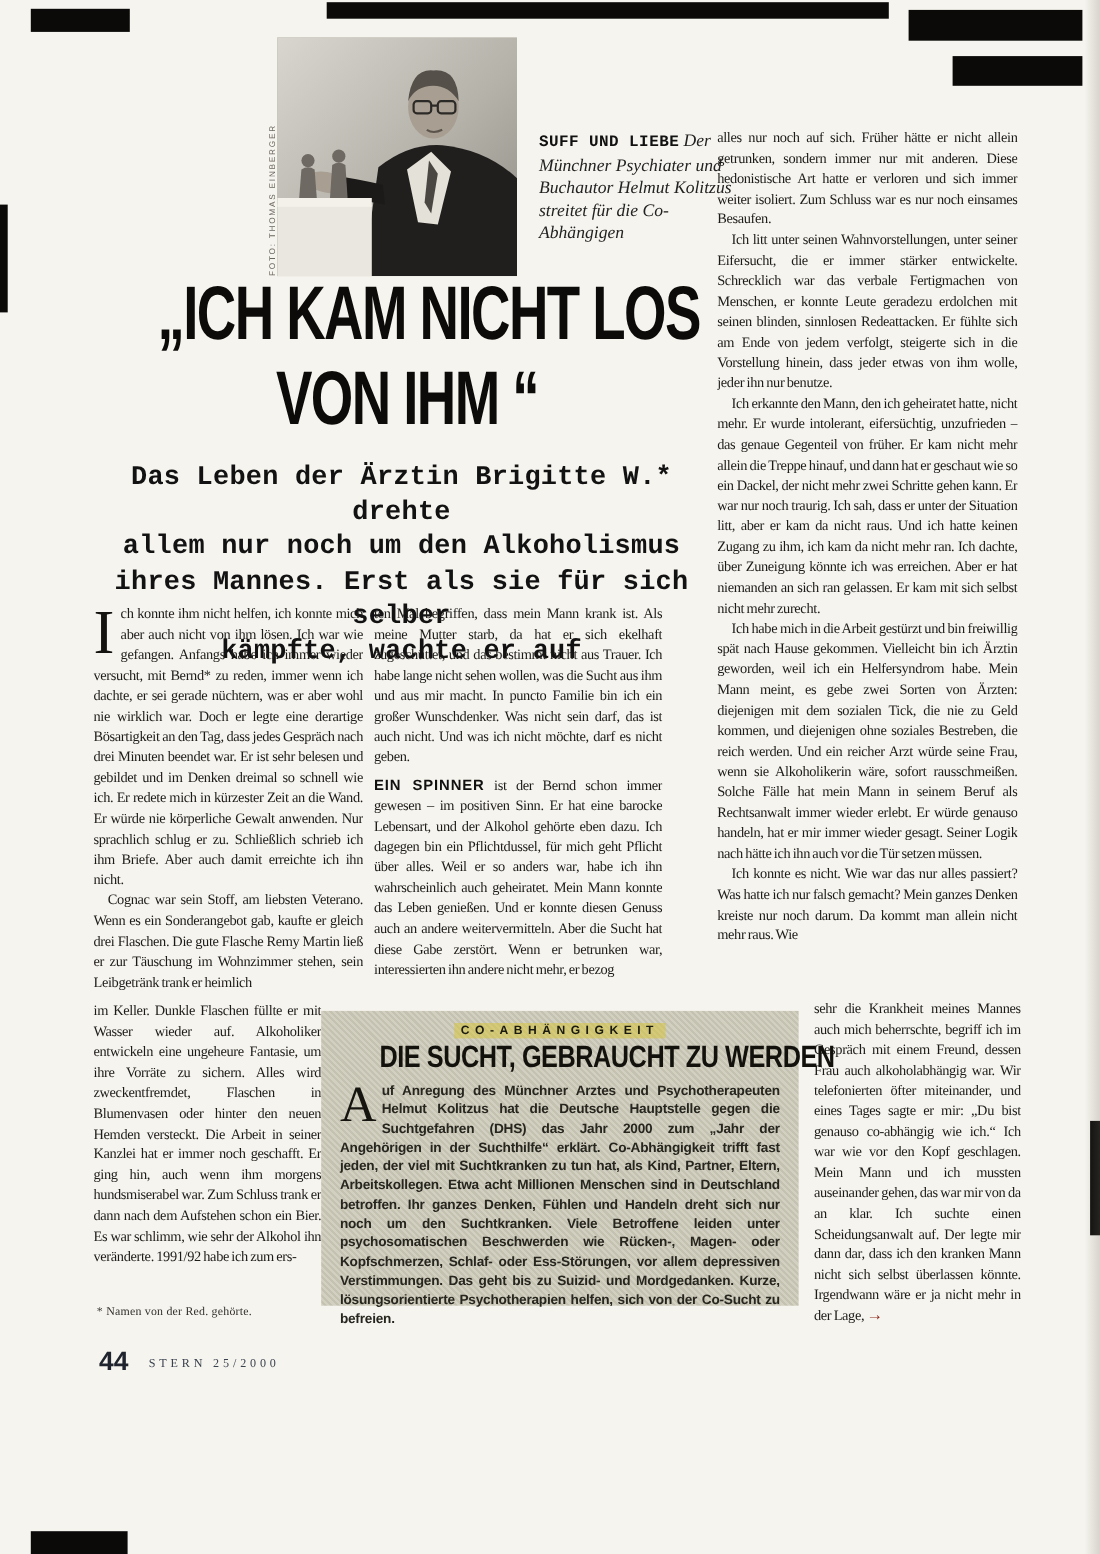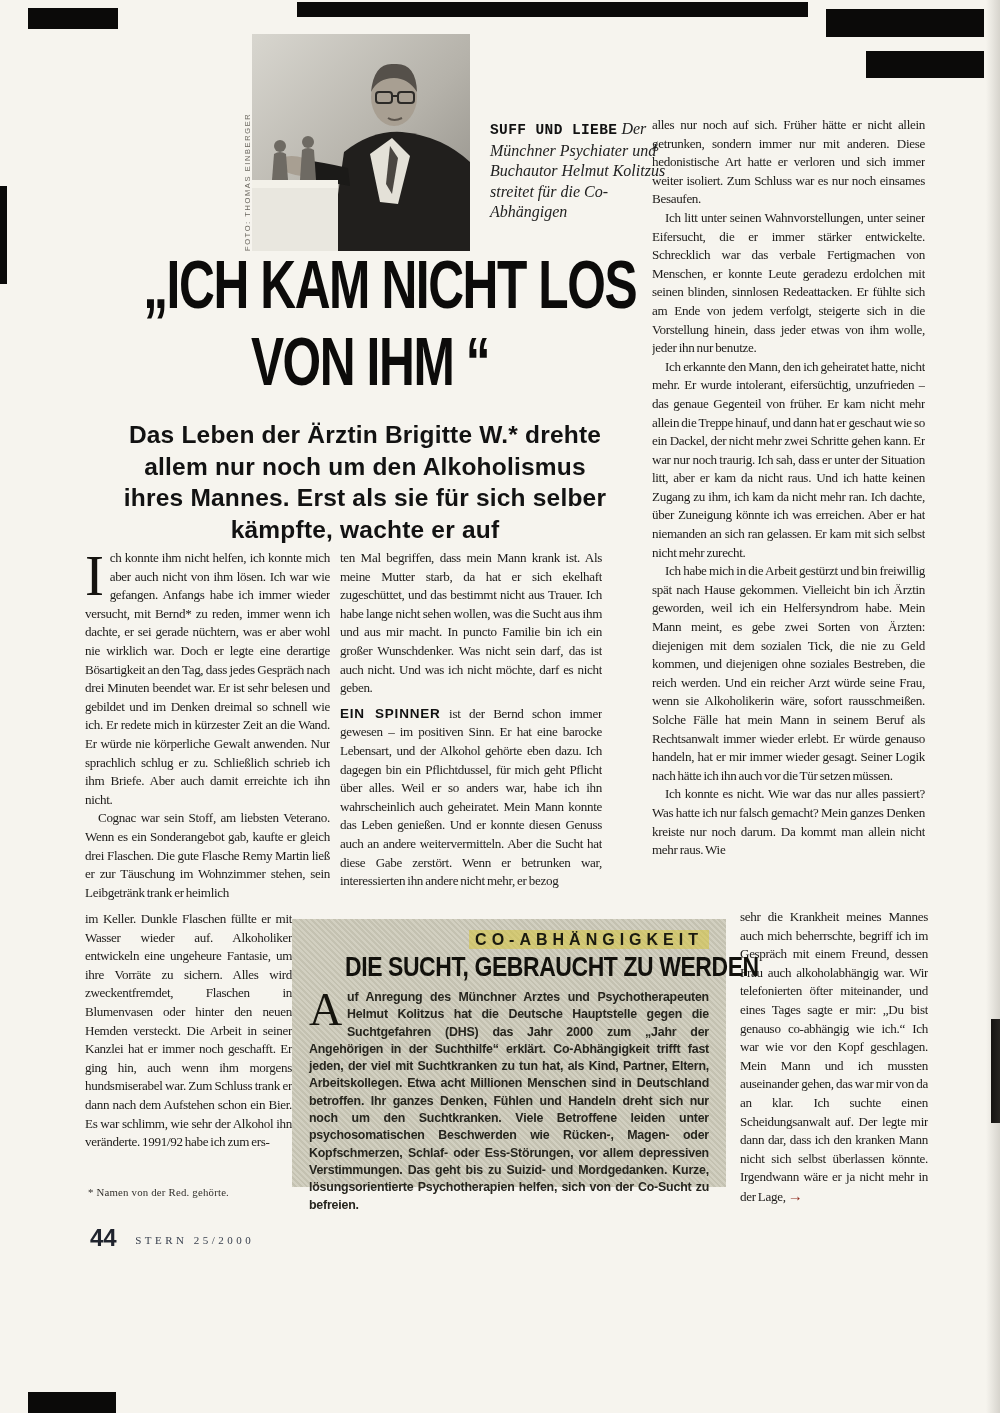--- a/index.html
+++ b/index.html
@@ -32,21 +32,21 @@
 
   
   .headline{left:55px;top:246px;width:630px;text-align:center;color:#0c0b0a;}
   .headline .hl{
     font-family:"Liberation Sans",sans-serif;font-weight:900;
     font-size:69px;line-height:77px;letter-spacing:-2px;white-space:nowrap;
     transform:scaleX(.72);transform-origin:50% 50%;
   }
   .standfirst{
     left:85px;top:419px;width:560px;text-align:center;
-    font-family:Liberation Sans, sans-serif;font-weight:700;
+    font-family:Liberation Mono, monospace;font-weight:700;
     font-size:24.5px;line-height:31.5px;color:#121212;letter-spacing:.2px;
   }
 
   
   .col{
     font-size:13.1px;line-height:18.6px;text-align:justify;
     letter-spacing:-0.33px;word-spacing:-0.8px;
     -webkit-hyphens:auto;hyphens:auto;overflow:hidden;
   }
   .col p{margin:0;}
@@ -68,22 +68,22 @@
   .arrow{color:#8d2a1e;font-weight:700;font-size:15px;letter-spacing:0;}
 
   
   .infobox{
     left:292px;top:919px;width:434px;height:268px;box-sizing:border-box;
     background:#ccc9ba;
     background-image:repeating-linear-gradient(45deg, rgba(255,255,240,.12) 0 2px, rgba(90,95,60,.07) 2px 4px);
     padding:10px 17px 8px 17px;z-index:3;
   }
   .kicker{
-    text-align:right;font-family:"Liberation Sans",sans-serif;font-weight:700;
-    font-size:16px;letter-spacing:5px;color:#1a1a10;margin-top:2px;
+    text-align:center;font-family:"Liberation Sans",sans-serif;font-weight:700;
+    font-size:11px;letter-spacing:5px;color:#1a1a10;margin-top:2px;
   }
   .kicker span{background:rgba(214,196,60,.55);padding:1px 6px;}
   .ib-title{
     text-align:center;margin-top:3px;
     font-family:"Liberation Sans",sans-serif;font-weight:900;
     font-size:28px;line-height:30px;letter-spacing:-.5px;white-space:nowrap;
     transform:scaleX(.82);transform-origin:50% 50%;color:#12110c;
   }
   .ib-body{
     margin-top:7px;font-family:"Liberation Sans",sans-serif;font-weight:700;

